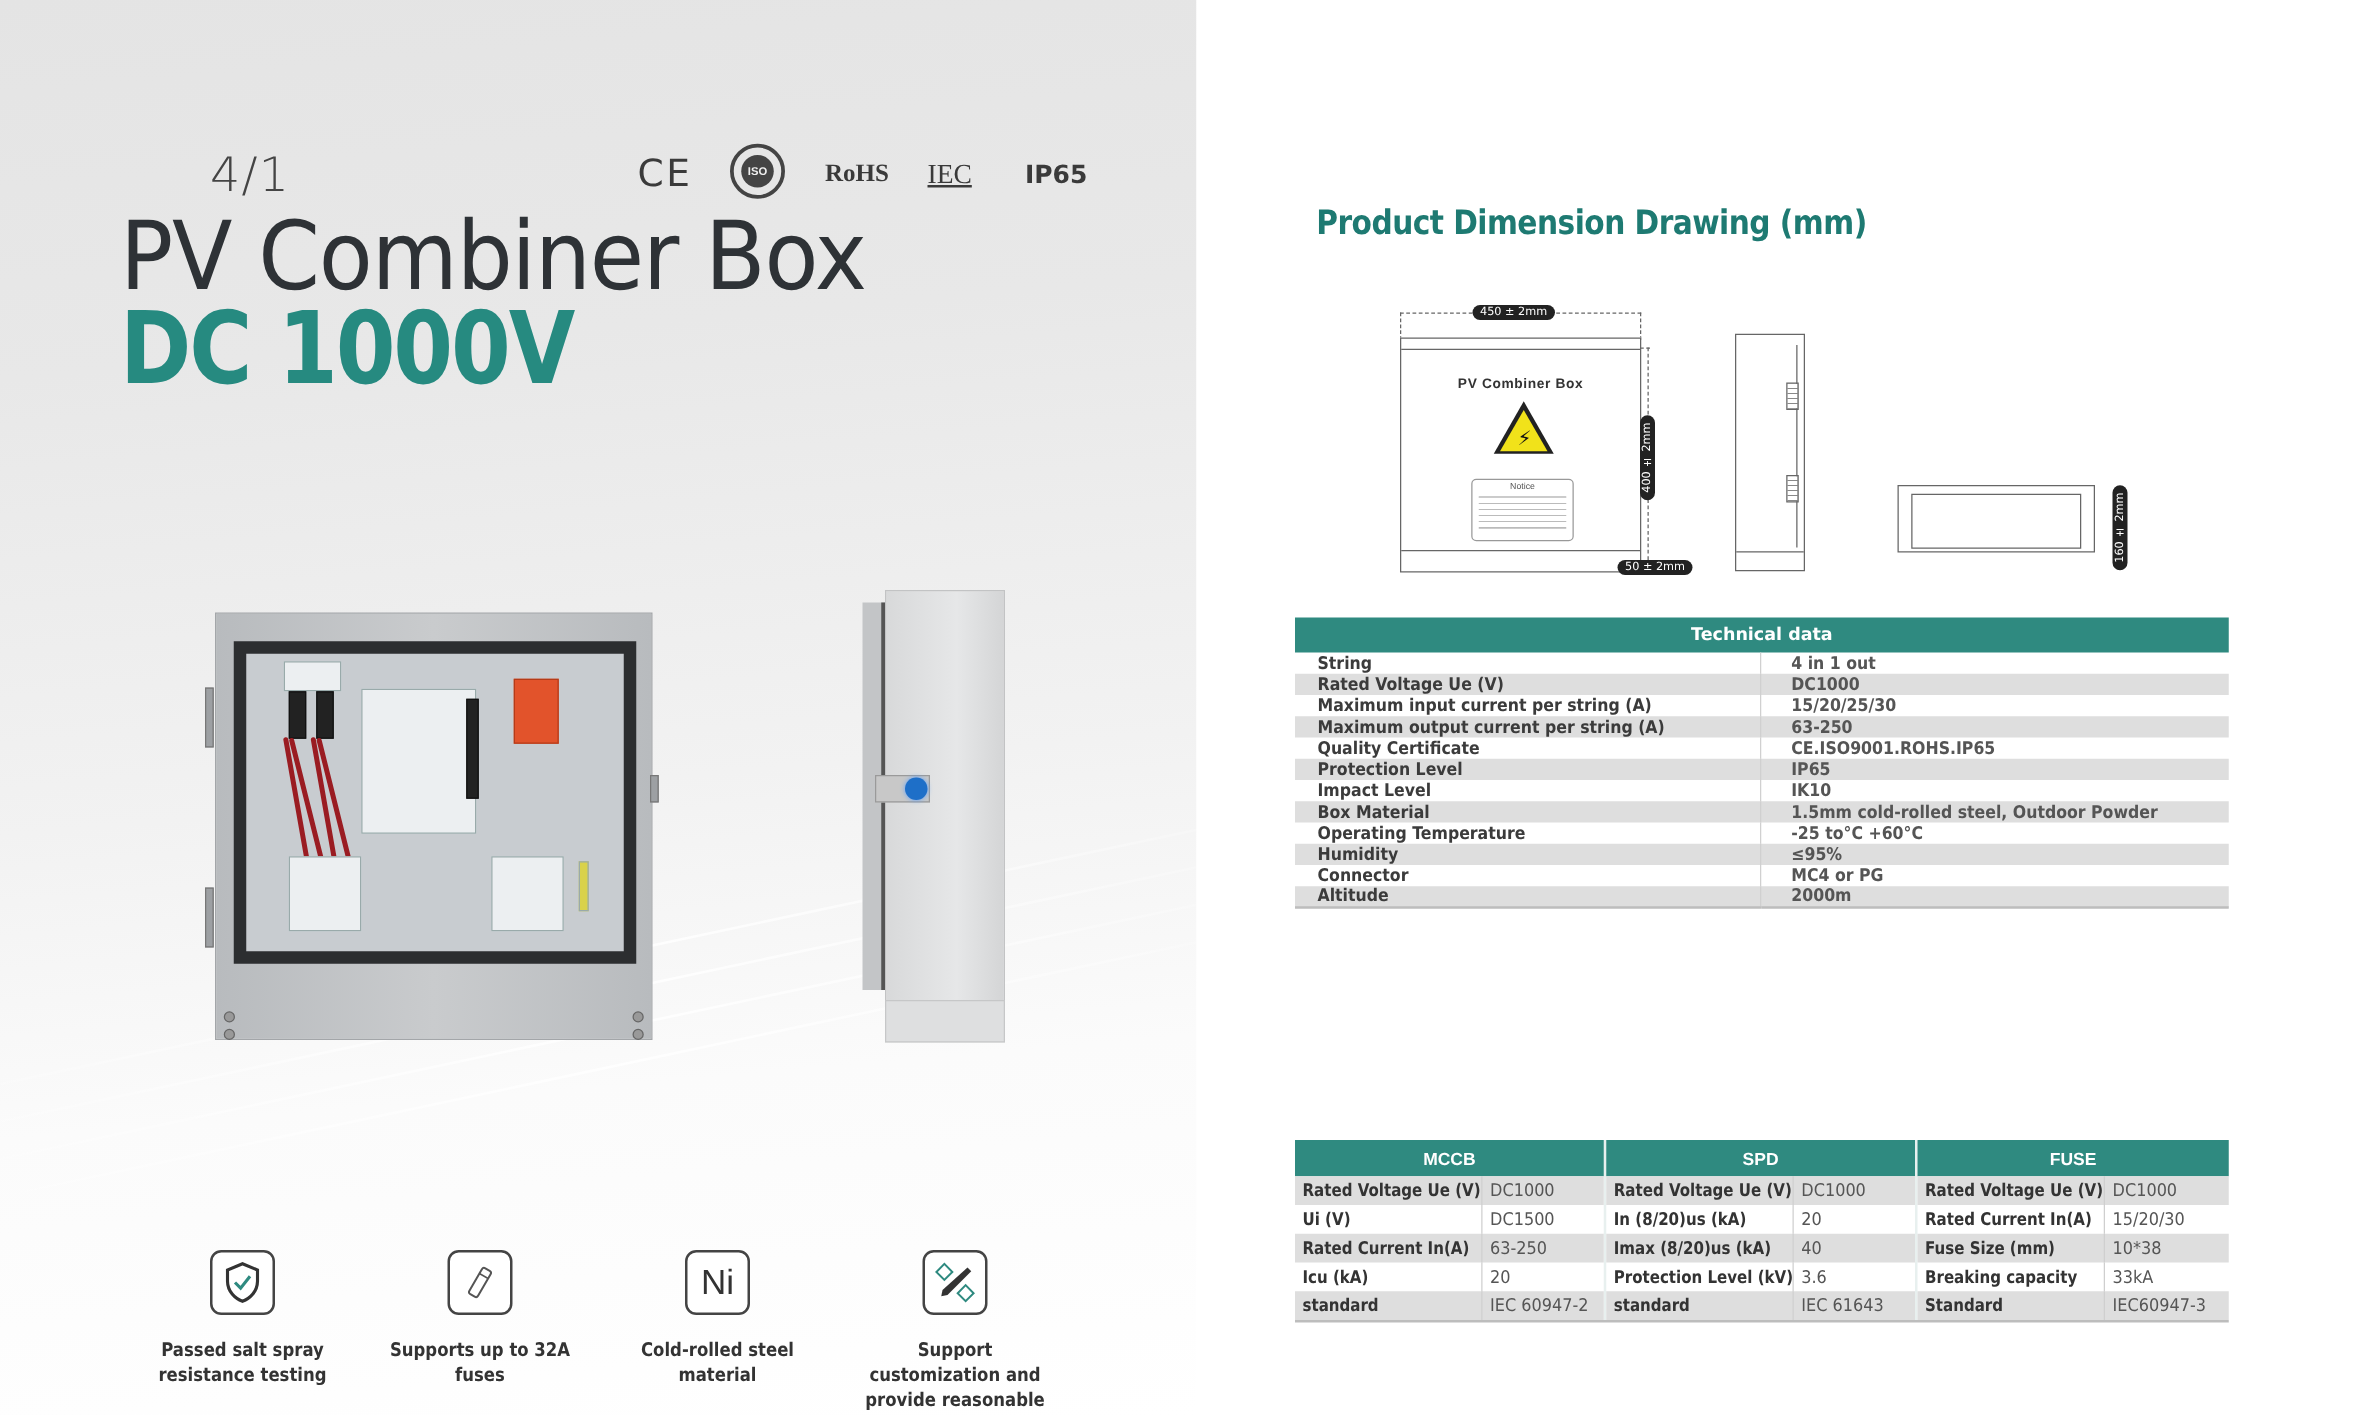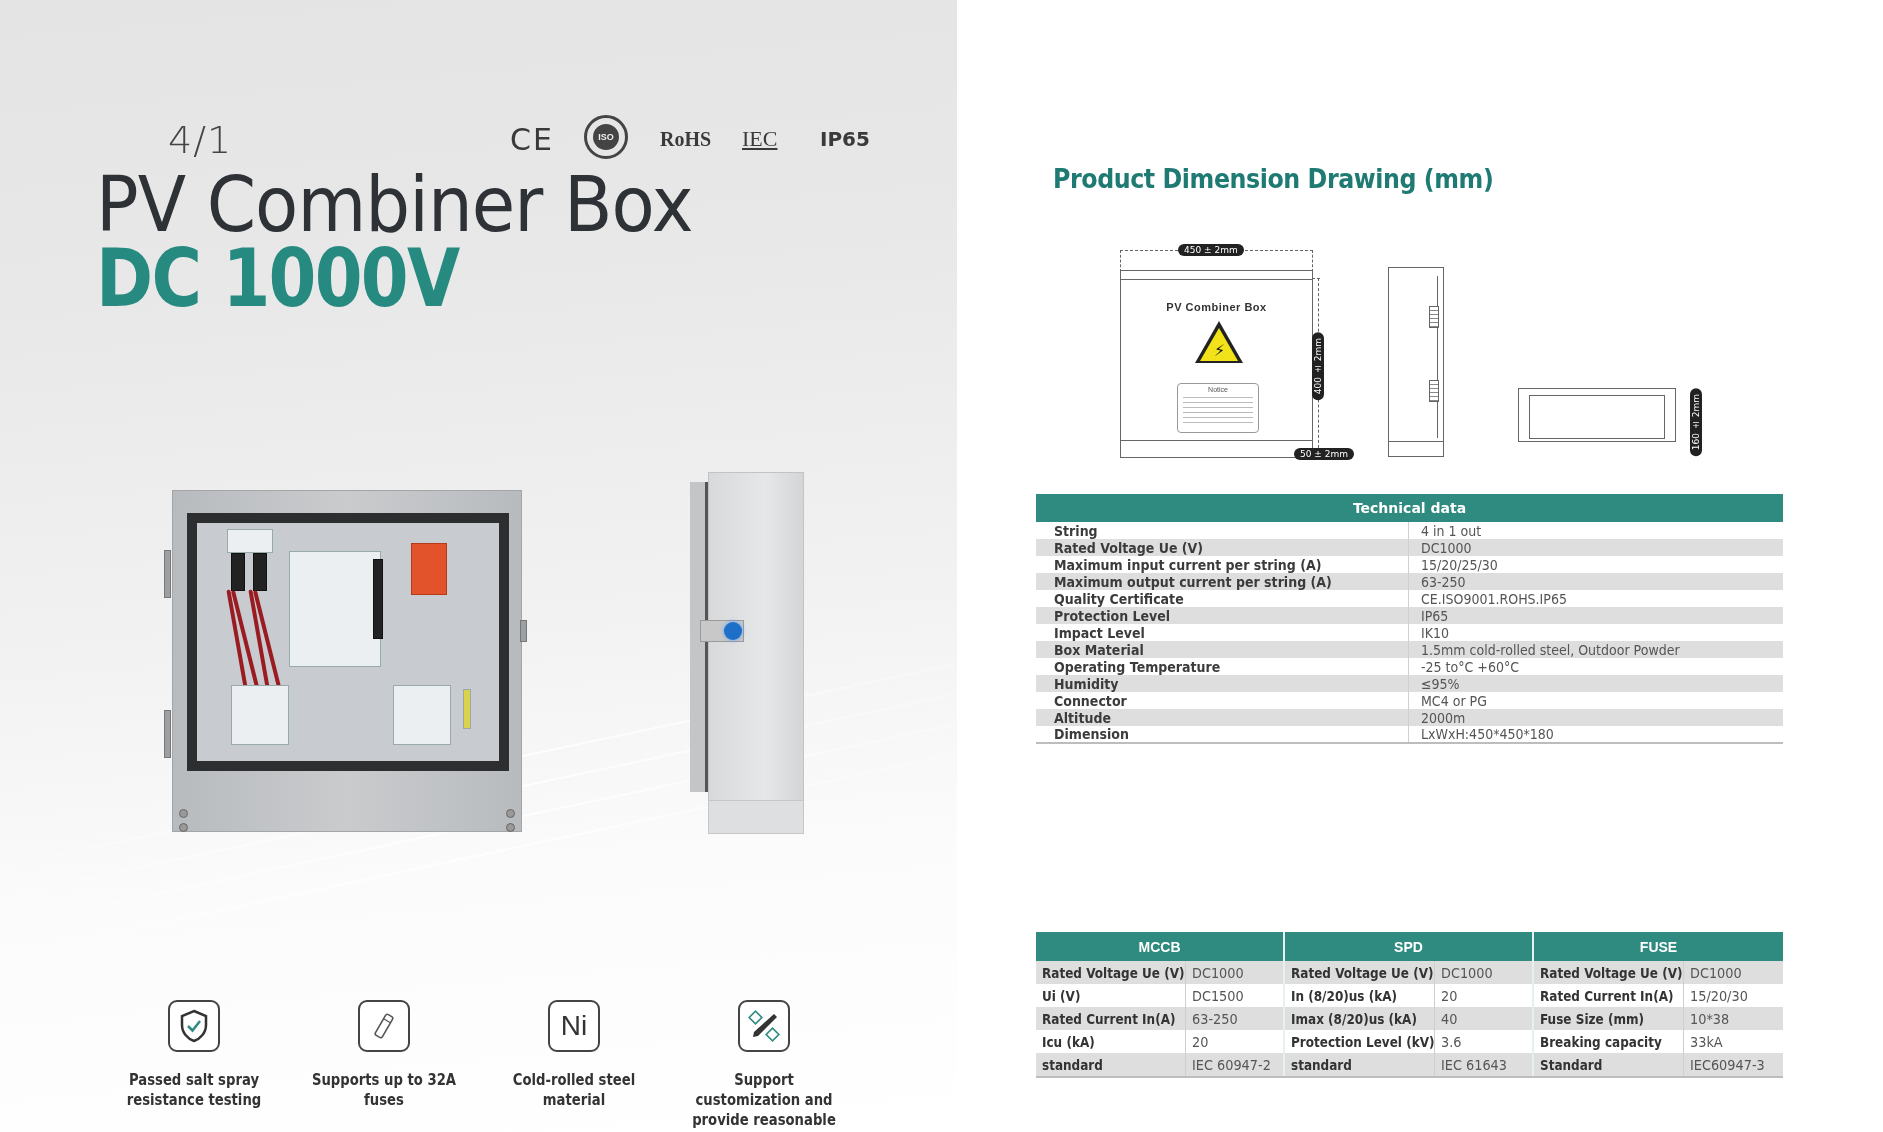--- a/index.html
+++ b/index.html
@@ -77,28 +77,28 @@
   .dwg-side .hinge2 { position: absolute; right: 4px; width: 10px; height: 22px; border: 1.5px solid #666; background: repeating-linear-gradient(#fff 0 3px, #888 3px 4px); }
   .dwg-side .foot { position: absolute; left: 0; bottom: 14px; width: 100%; border-top: 1.5px solid #666; }
   .dwg-top { position: absolute; left: 418px; top: 148px; width: 158px; height: 54px; border: 1.5px solid #666; background: #fff; }
   .dwg-top .inset { position: absolute; left: 10px; top: 6px; width: 136px; height: 44px; border: 1.5px solid #666; }
 
   
   .tech-table { position: absolute; left: 1036px; top: 494px; width: 747px; border-collapse: collapse; font-family: "DejaVu Sans", sans-serif; }
   .tech-table th { background: #2f8a80; color: #fff; font-size: 14px; font-weight: 700; height: 28px; text-align: center; }
   .tech-table td { height: 17px; font-size: 14px; padding: 0 18px; color: #3b3b3b; }
   .tech-table td.k { font-weight: 700; width: 372px; border-right: 1px solid #d0d0d0; transform-origin: left; }
-  .tech-table td.v { font-weight: 400; color: #555; padding-left: 12px; }
+  .tech-table td.v { font-weight: 700; color: #555; padding-left: 24px; }
   .tech-table tr:nth-child(even) td { background: #dedede; }
   .tech-table tr:last-child td { border-bottom: 2px solid #bdbdbd; }
   .tech-table .cell-text { display: inline-block; transform: scaleX(0.9); transform-origin: left; white-space: nowrap; }
 
   
   .comp-wrap { position: absolute; left: 1036px; top: 912px; width: 747px; display: flex; border-bottom: 2px solid #bdbdbd; }
-  .comp { width: 249px; border-right: 2px solid #e8f0ef; margin-top: 20px; }
+  .comp { width: 249px; border-right: 2px solid #e8f0ef; }
   .comp:last-child { border-right: none; }
   .comp-head { height: 29px; background: #2f8a80; color: #fff; font-weight: 700; font-size: 14px; display: flex; align-items: center; justify-content: center; }
   .comp-row { display: flex; height: 23px; align-items: center; font-size: 14px; font-family: "DejaVu Sans", sans-serif; }
   .comp-row:nth-child(odd) { background: #dedede; }
   .comp-row .k { width: 150px; padding-left: 6px; font-weight: 700; color: #333; border-right: 1px solid #cfcfcf; height: 100%; display: flex; align-items: center; white-space: nowrap; overflow: hidden; }
   .comp-row .v { flex: 1; padding-left: 6px; color: #555; white-space: nowrap; }
   .comp-row .k span { display: inline-block; transform: scaleX(0.86); transform-origin: left; }
   .comp-row .v span { display: inline-block; transform: scaleX(0.92); transform-origin: left; }
 </style>
 </head>
@@ -282,24 +282,20 @@
         <td class="v"><span class="cell-text">≤95%</span></td>
       </tr>
     <tr>
         <td class="k"><span class="cell-text">Connector</span></td>
         <td class="v"><span class="cell-text">MC4 or PG</span></td>
       </tr>
     <tr>
         <td class="k"><span class="cell-text">Altitude</span></td>
         <td class="v"><span class="cell-text">2000m</span></td>
       </tr>
-    <tr>
-        <td class="k"><span class="cell-text">Dimension</span></td>
-        <td class="v"><span class="cell-text">LxWxH:450*450*180</span></td>
-      </tr>
   </tbody>
 </table>
 
 <div class="comp-wrap">
   <div class="comp">
     <div class="comp-head">MCCB</div>
     <div class="comp-rows">
       <div class="comp-row">
           <div class="k">
             <span>Rated Voltage Ue (V)</span>

